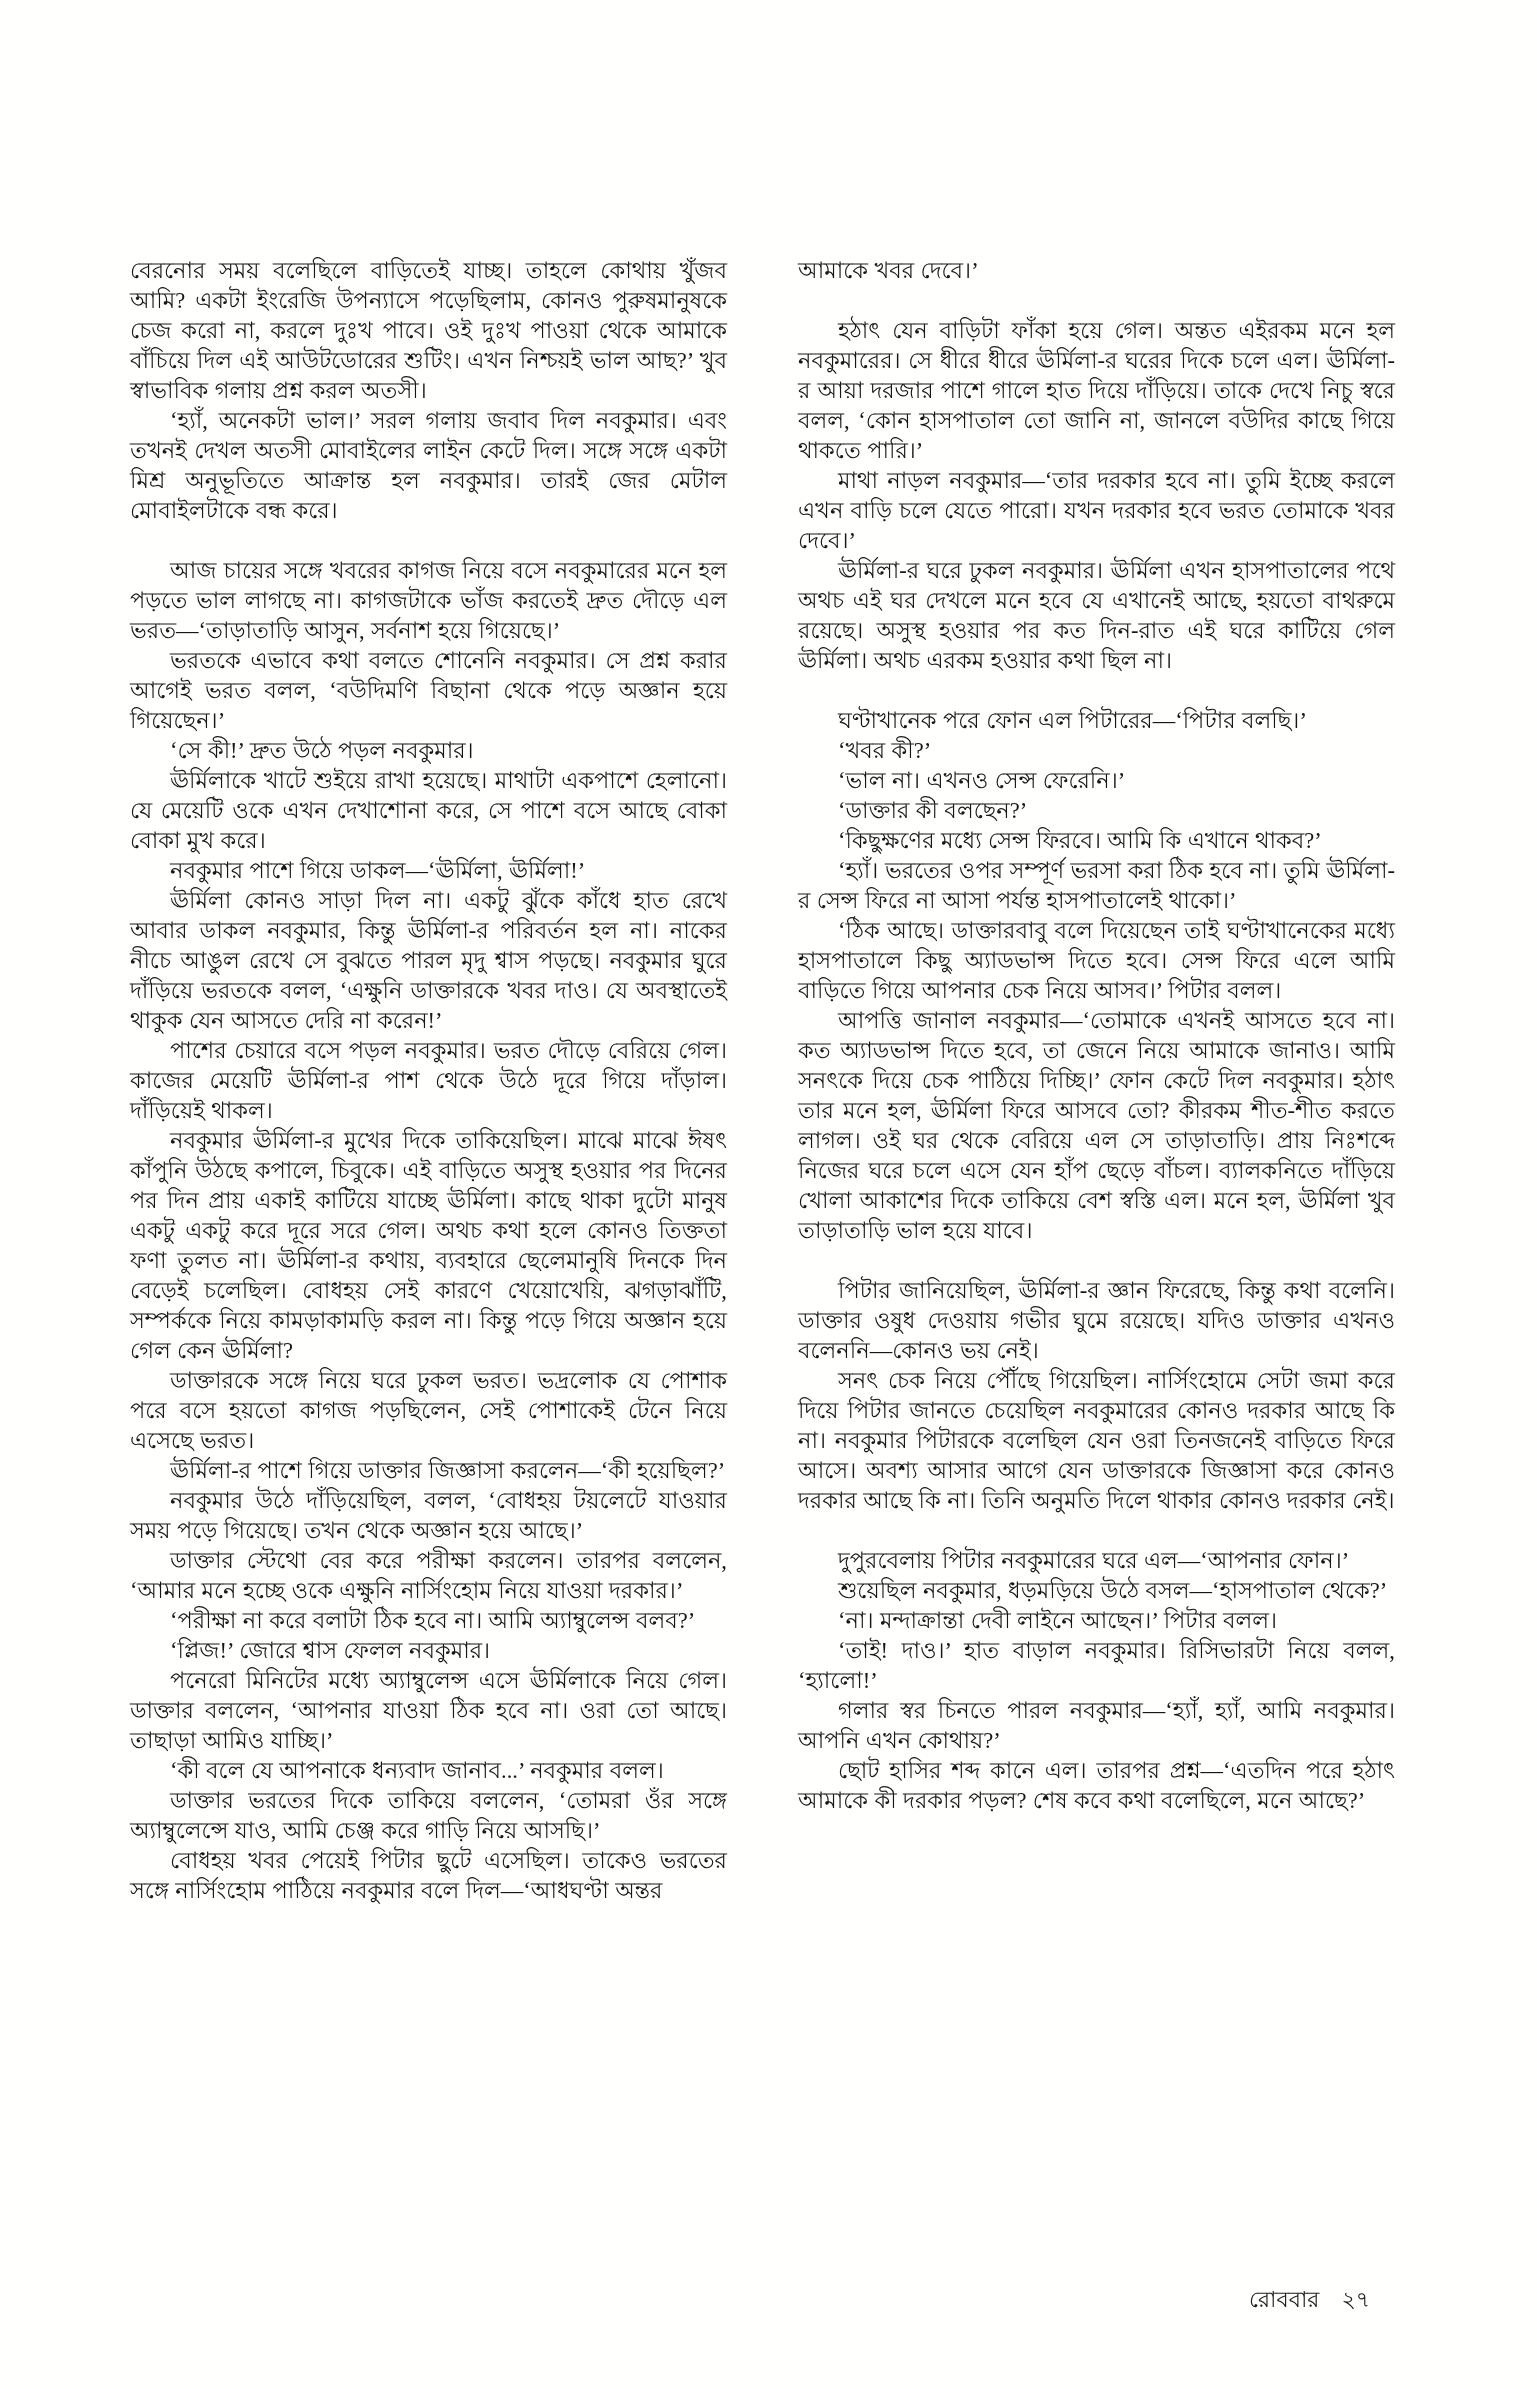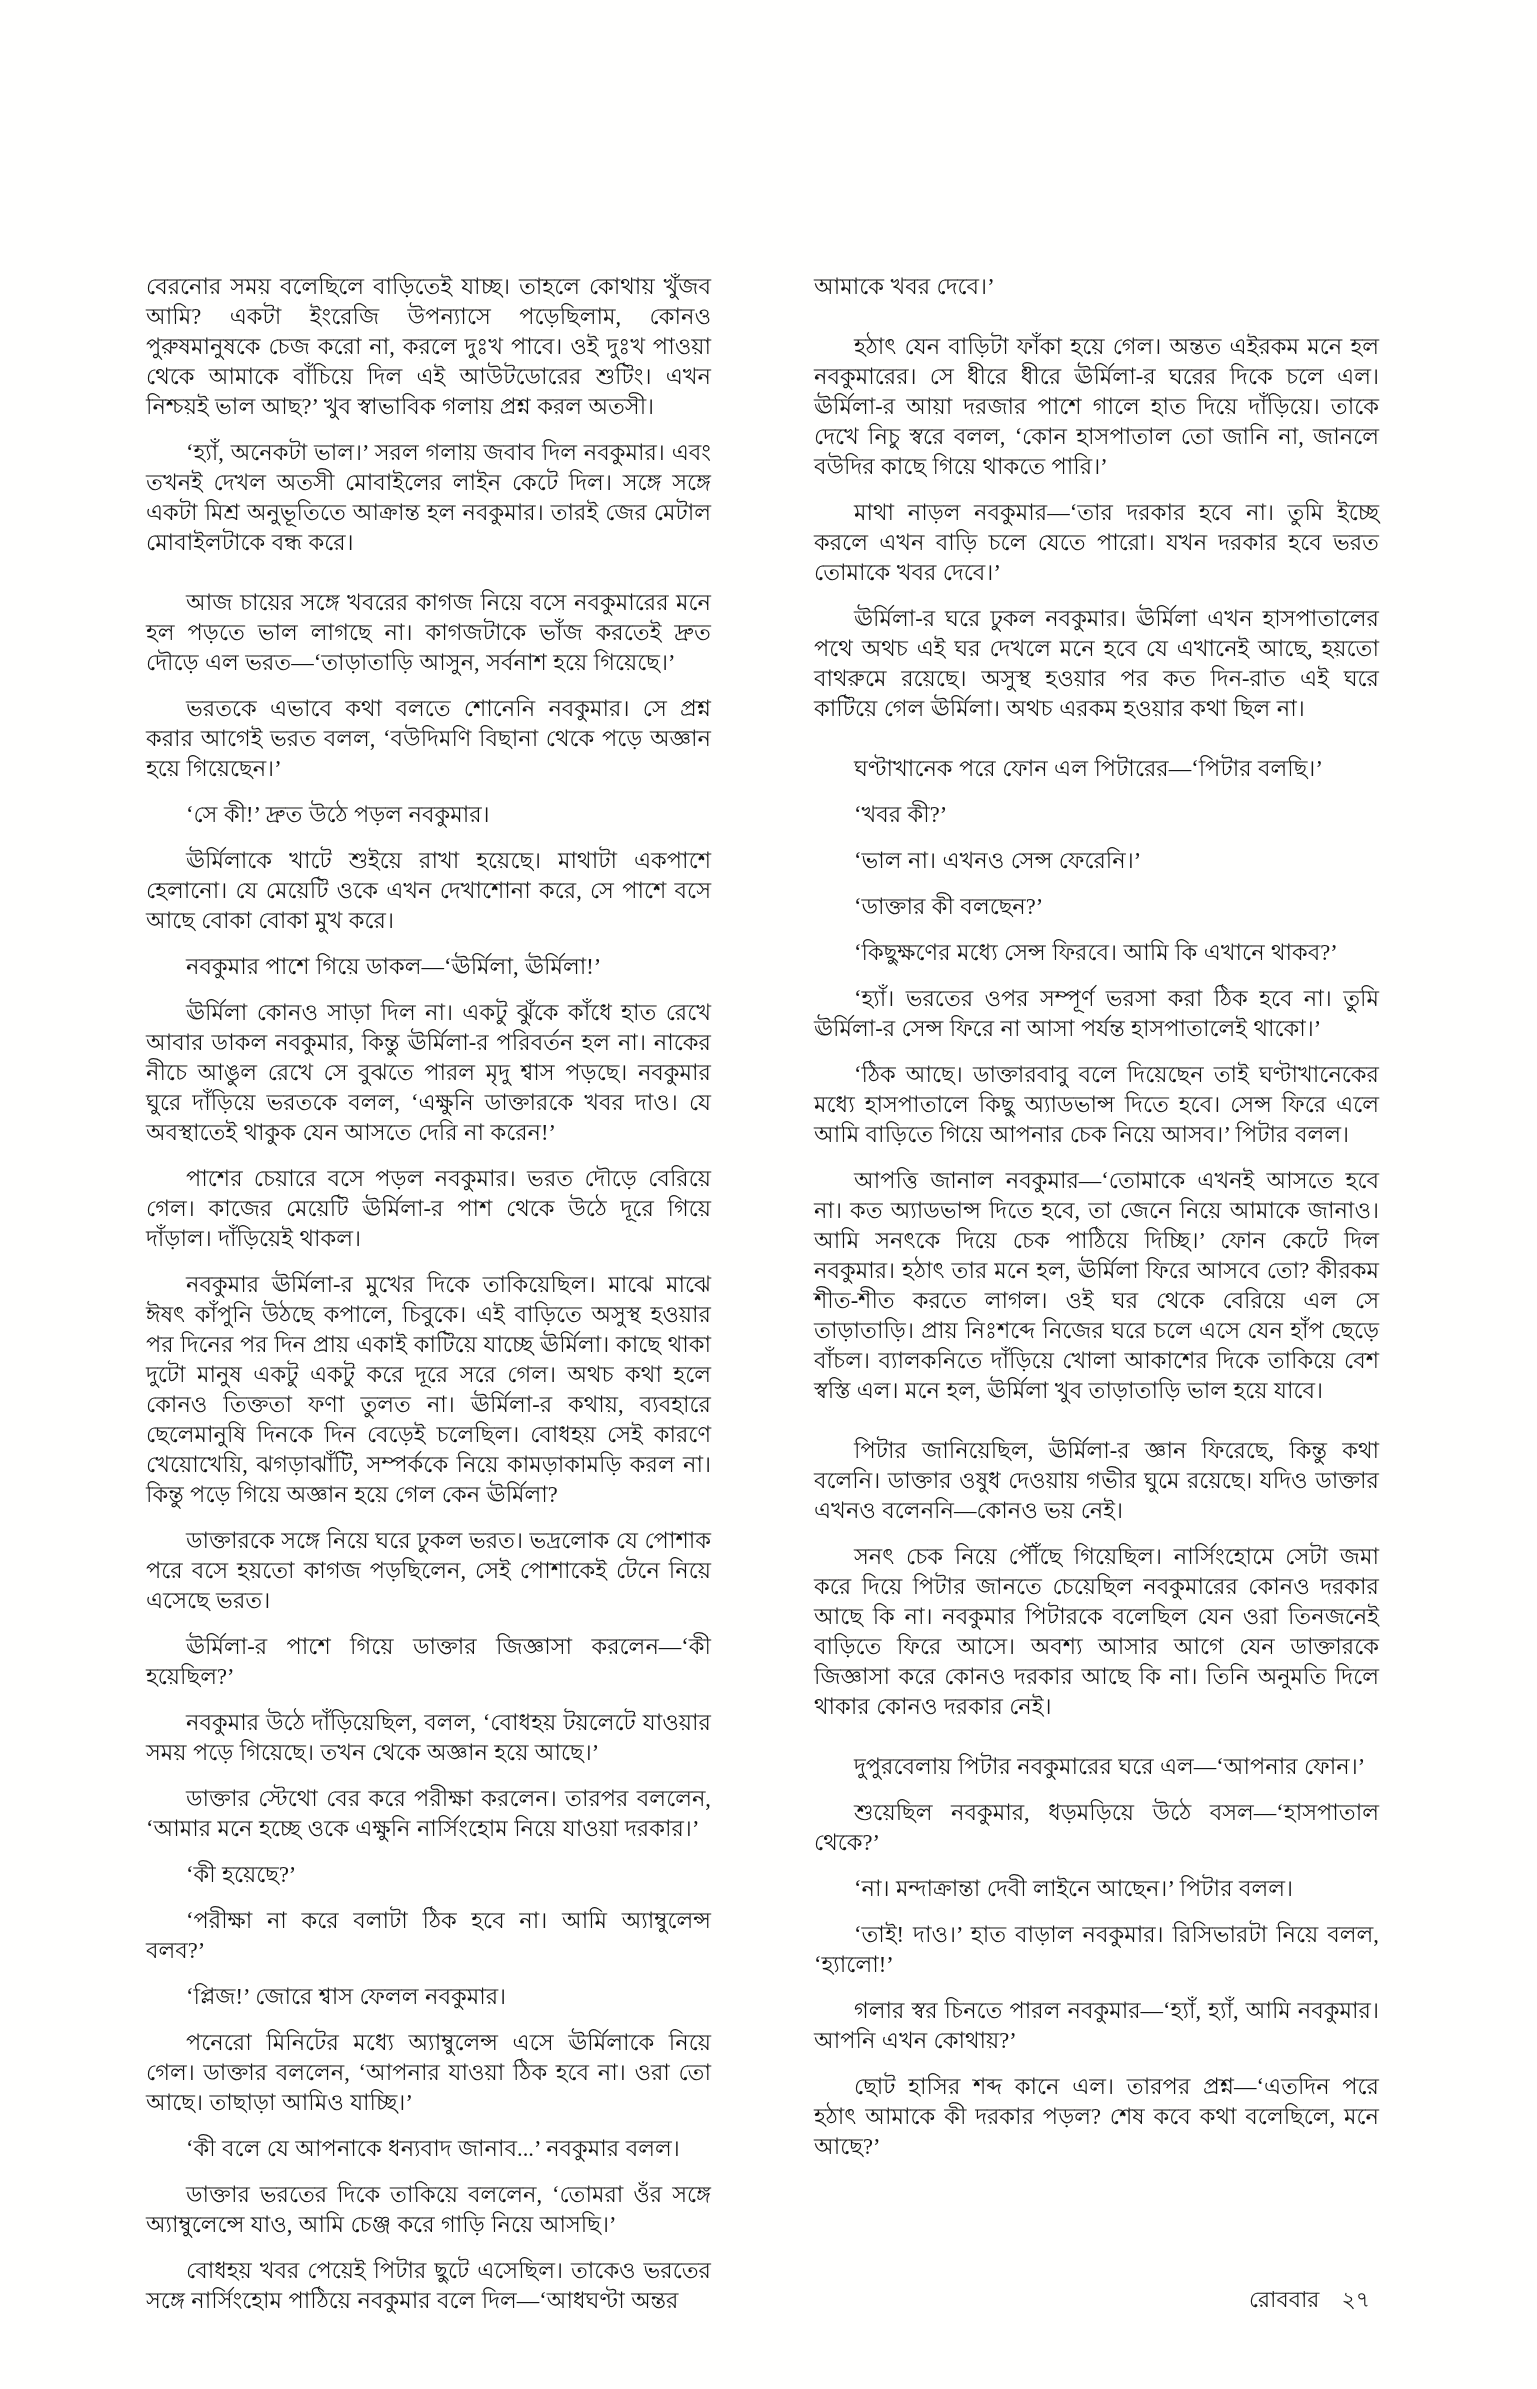--- a/index.html
+++ b/index.html
@@ -18,21 +18,21 @@
   .columns {
     display: flex;
     gap: 71px;
     align-items: flex-start;
   }
   .column {
     flex: 0 0 597px;
     width: 597px;
   }
   .para {
-    margin: 16px;
+    margin: 0;
     font-size: 22.5px;
     line-height: 30px;
     text-align: justify;
     word-spacing: 0.8px;
   }
   .para.indent { text-indent: 40px; }
   .para.gap { margin-top: 30px; }
   .footer {
     position: absolute;
     top: 2282px;
@@ -55,21 +55,20 @@
         <p class="para indent">‘সে কী!’ দ্রুত উঠে পড়ল নবকুমার।</p>
         <p class="para indent">ঊর্মিলাকে খাটে শুইয়ে রাখা হয়েছে। মাথাটা একপাশে হেলানো। যে মেয়েটি ওকে এখন দেখাশোনা করে, সে পাশে বসে আছে বোকা বোকা মুখ করে।</p>
         <p class="para indent">নবকুমার পাশে গিয়ে ডাকল—‘ঊর্মিলা, ঊর্মিলা!’</p>
         <p class="para indent">ঊর্মিলা কোনও সাড়া দিল না। একটু ঝুঁকে কাঁধে হাত রেখে আবার ডাকল নবকুমার, কিন্তু ঊর্মিলা-র পরিবর্তন হল না। নাকের নীচে আঙুল রেখে সে বুঝতে পারল মৃদু শ্বাস পড়ছে। নবকুমার ঘুরে দাঁড়িয়ে ভরতকে বলল, ‘এক্ষুনি ডাক্তারকে খবর দাও। যে অবস্থাতেই থাকুক যেন আসতে দেরি না করেন!’</p>
         <p class="para indent">পাশের চেয়ারে বসে পড়ল নবকুমার। ভরত দৌড়ে বেরিয়ে গেল। কাজের মেয়েটি ঊর্মিলা-র পাশ থেকে উঠে দূরে গিয়ে দাঁড়াল। দাঁড়িয়েই থাকল।</p>
         <p class="para indent">নবকুমার ঊর্মিলা-র মুখের দিকে তাকিয়েছিল। মাঝে মাঝে ঈষৎ কাঁপুনি উঠছে কপালে, চিবুকে। এই বাড়িতে অসুস্থ হওয়ার পর দিনের পর দিন প্রায় একাই কাটিয়ে যাচ্ছে ঊর্মিলা। কাছে থাকা দুটো মানুষ একটু একটু করে দূরে সরে গেল। অথচ কথা হলে কোনও তিক্ততা ফণা তুলত না। ঊর্মিলা-র কথায়, ব্যবহারে ছেলেমানুষি দিনকে দিন বেড়েই চলেছিল। বোধহয় সেই কারণে খেয়োখেয়ি, ঝগড়াঝাঁটি, সম্পর্ককে নিয়ে কামড়াকামড়ি করল না। কিন্তু পড়ে গিয়ে অজ্ঞান হয়ে গেল কেন ঊর্মিলা?</p>
         <p class="para indent">ডাক্তারকে সঙ্গে নিয়ে ঘরে ঢুকল ভরত। ভদ্রলোক যে পোশাক পরে বসে হয়তো কাগজ পড়ছিলেন, সেই পোশাকেই টেনে নিয়ে এসেছে ভরত।</p>
         <p class="para indent">ঊর্মিলা-র পাশে গিয়ে ডাক্তার জিজ্ঞাসা করলেন—‘কী হয়েছিল?’</p>
         <p class="para indent">নবকুমার উঠে দাঁড়িয়েছিল, বলল, ‘বোধহয় টয়লেটে যাওয়ার সময় পড়ে গিয়েছে। তখন থেকে অজ্ঞান হয়ে আছে।’</p>
         <p class="para indent">ডাক্তার স্টেথো বের করে পরীক্ষা করলেন। তারপর বললেন, ‘আমার মনে হচ্ছে ওকে এক্ষুনি নার্সিংহোম নিয়ে যাওয়া দরকার।’</p>
-        <p class="para indent">‘কী হয়েছে?’</p>
         <p class="para indent">‘পরীক্ষা না করে বলাটা ঠিক হবে না। আমি অ্যাম্বুলেন্স বলব?’</p>
         <p class="para indent">‘প্লিজ!’ জোরে শ্বাস ফেলল নবকুমার।</p>
         <p class="para indent">পনেরো মিনিটের মধ্যে অ্যাম্বুলেন্স এসে ঊর্মিলাকে নিয়ে গেল। ডাক্তার বললেন, ‘আপনার যাওয়া ঠিক হবে না। ওরা তো আছে। তাছাড়া আমিও যাচ্ছি।’</p>
         <p class="para indent">‘কী বলে যে আপনাকে ধন্যবাদ জানাব...’ নবকুমার বলল।</p>
         <p class="para indent">ডাক্তার ভরতের দিকে তাকিয়ে বললেন, ‘তোমরা ওঁর সঙ্গে অ্যাম্বুলেন্সে যাও, আমি চেঞ্জ করে গাড়ি নিয়ে আসছি।’</p>
         <p class="para indent">বোধহয় খবর পেয়েই পিটার ছুটে এসেছিল। তাকেও ভরতের সঙ্গে নার্সিংহোম পাঠিয়ে নবকুমার বলে দিল—‘আধঘণ্টা অন্তর</p>
       </div>
     <div class="column">
         <p class="para">আমাকে খবর দেবে।’</p>
         <p class="para indent gap">হঠাৎ যেন বাড়িটা ফাঁকা হয়ে গেল। অন্তত এইরকম মনে হল নবকুমারের। সে ধীরে ধীরে ঊর্মিলা-র ঘরের দিকে চলে এল। ঊর্মিলা-র আয়া দরজার পাশে গালে হাত দিয়ে দাঁড়িয়ে। তাকে দেখে নিচু স্বরে বলল, ‘কোন হাসপাতাল তো জানি না, জানলে বউদির কাছে গিয়ে থাকতে পারি।’</p>

